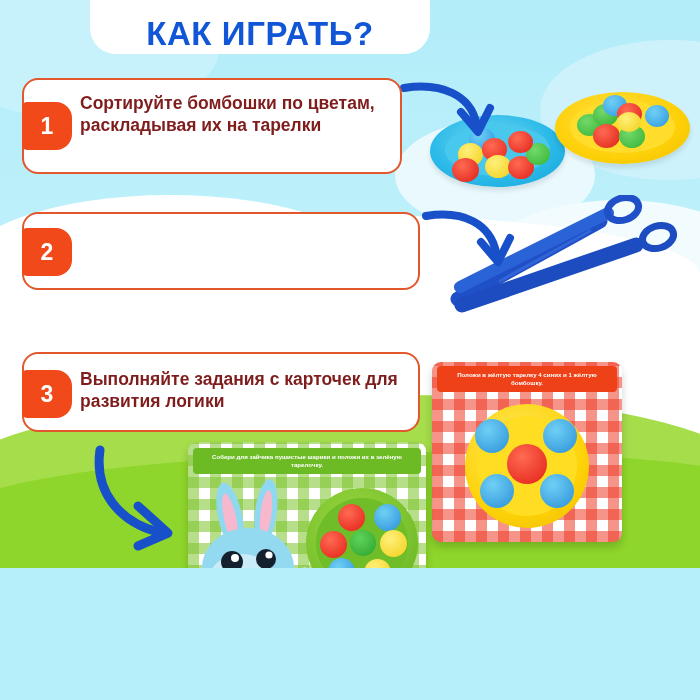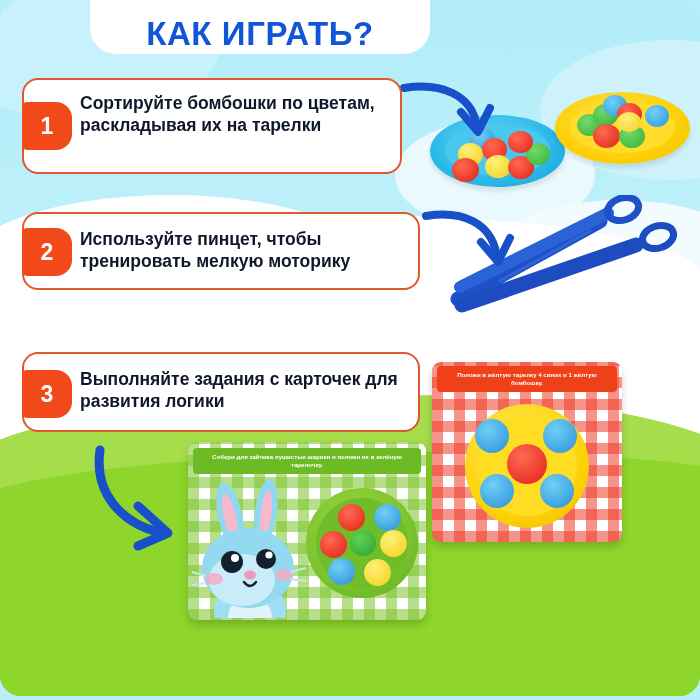--- a/index.html
+++ b/index.html
@@ -1,21 +1,21 @@
 <!DOCTYPE html>
 <html><head>
 <meta charset="utf-8">
 <style>
   html,body{margin:0;padding:0;}
   body{
     width:700px;height:700px;overflow:hidden;
     font-family:"Liberation Sans", sans-serif;
     background:#b6eff9;
   }
-  .stage{position:relative;width:700px;height:696px;overflow:hidden;border-radius:21px;}
+  .stage{position:relative;width:700px;height:568px;overflow:hidden;}
 
   
   .sky{position:absolute;left:0;top:0;width:700px;height:420px;
        background:linear-gradient(#b2edf9 0%, #bdf0fa 55%, #d9f6fc 100%);}
   .cloud-band{position:absolute;left:0;top:215px;width:700px;height:230px;
        background:#ffffff;border-radius:50% 50% 0 0 / 60px 60px 0 0;}
   .cloud-a{position:absolute;left:-40px;top:195px;width:420px;height:150px;
        background:#ffffff;border-radius:50%;}
   .cloud-b{position:absolute;left:250px;top:230px;width:330px;height:130px;
        background:#ffffff;border-radius:50%;}
@@ -51,21 +51,21 @@
   .step3{left:22px;top:352px;width:398px;height:80px;}
 
   .badge{position:absolute;left:-2px;background:#f2491b;color:#fff;
          display:flex;align-items:center;justify-content:center;
          font-size:23px;font-weight:bold;
          border-radius:5px 16px 16px 5px;box-sizing:border-box;}
   .badge1{top:22px;width:50px;height:48px;}
   .badge2{top:14px;width:50px;height:48px;}
   .badge3{top:16px;width:50px;height:48px;}
 
-  .step-txt{position:absolute;left:56px;color:#0f172a;font-weight:bold;
+  .step-txt{position:absolute;left:56px;color:#7f1d1d;font-weight:bold;
             font-size:17.5px;line-height:1.26;}
   .step1 .step-txt{top:12px;width:310px;}
   .step2 .step-txt{top:14px;width:330px;}
   .step3 .step-txt{top:14px;width:330px;}
 
   
   .arrow{position:absolute;}
 
   
   .plate{position:absolute;border-radius:50%;}
@@ -248,21 +248,20 @@
                 background:radial-gradient(circle at 38% 32%,#fff07a,#f2cf18);"></div>
   </div>
 
   <div class="step step1">
     <div class="badge badge1">1</div>
     <div class="step-txt">Сортируйте бомбошки по цветам, раскладывая их на тарелки</div>
   </div>
 
   <div class="step step2">
     <div class="badge badge2">2</div>
-    <div class="step-txt">Использyйте пинцет, чтобы тренировать мелкую моторику</div>
   </div>
 
   <div class="step step3">
     <div class="badge badge3">3</div>
     <div class="step-txt">Выполняйте задания с карточек для развития логики</div>
   </div>
 
 
 </div>
 

